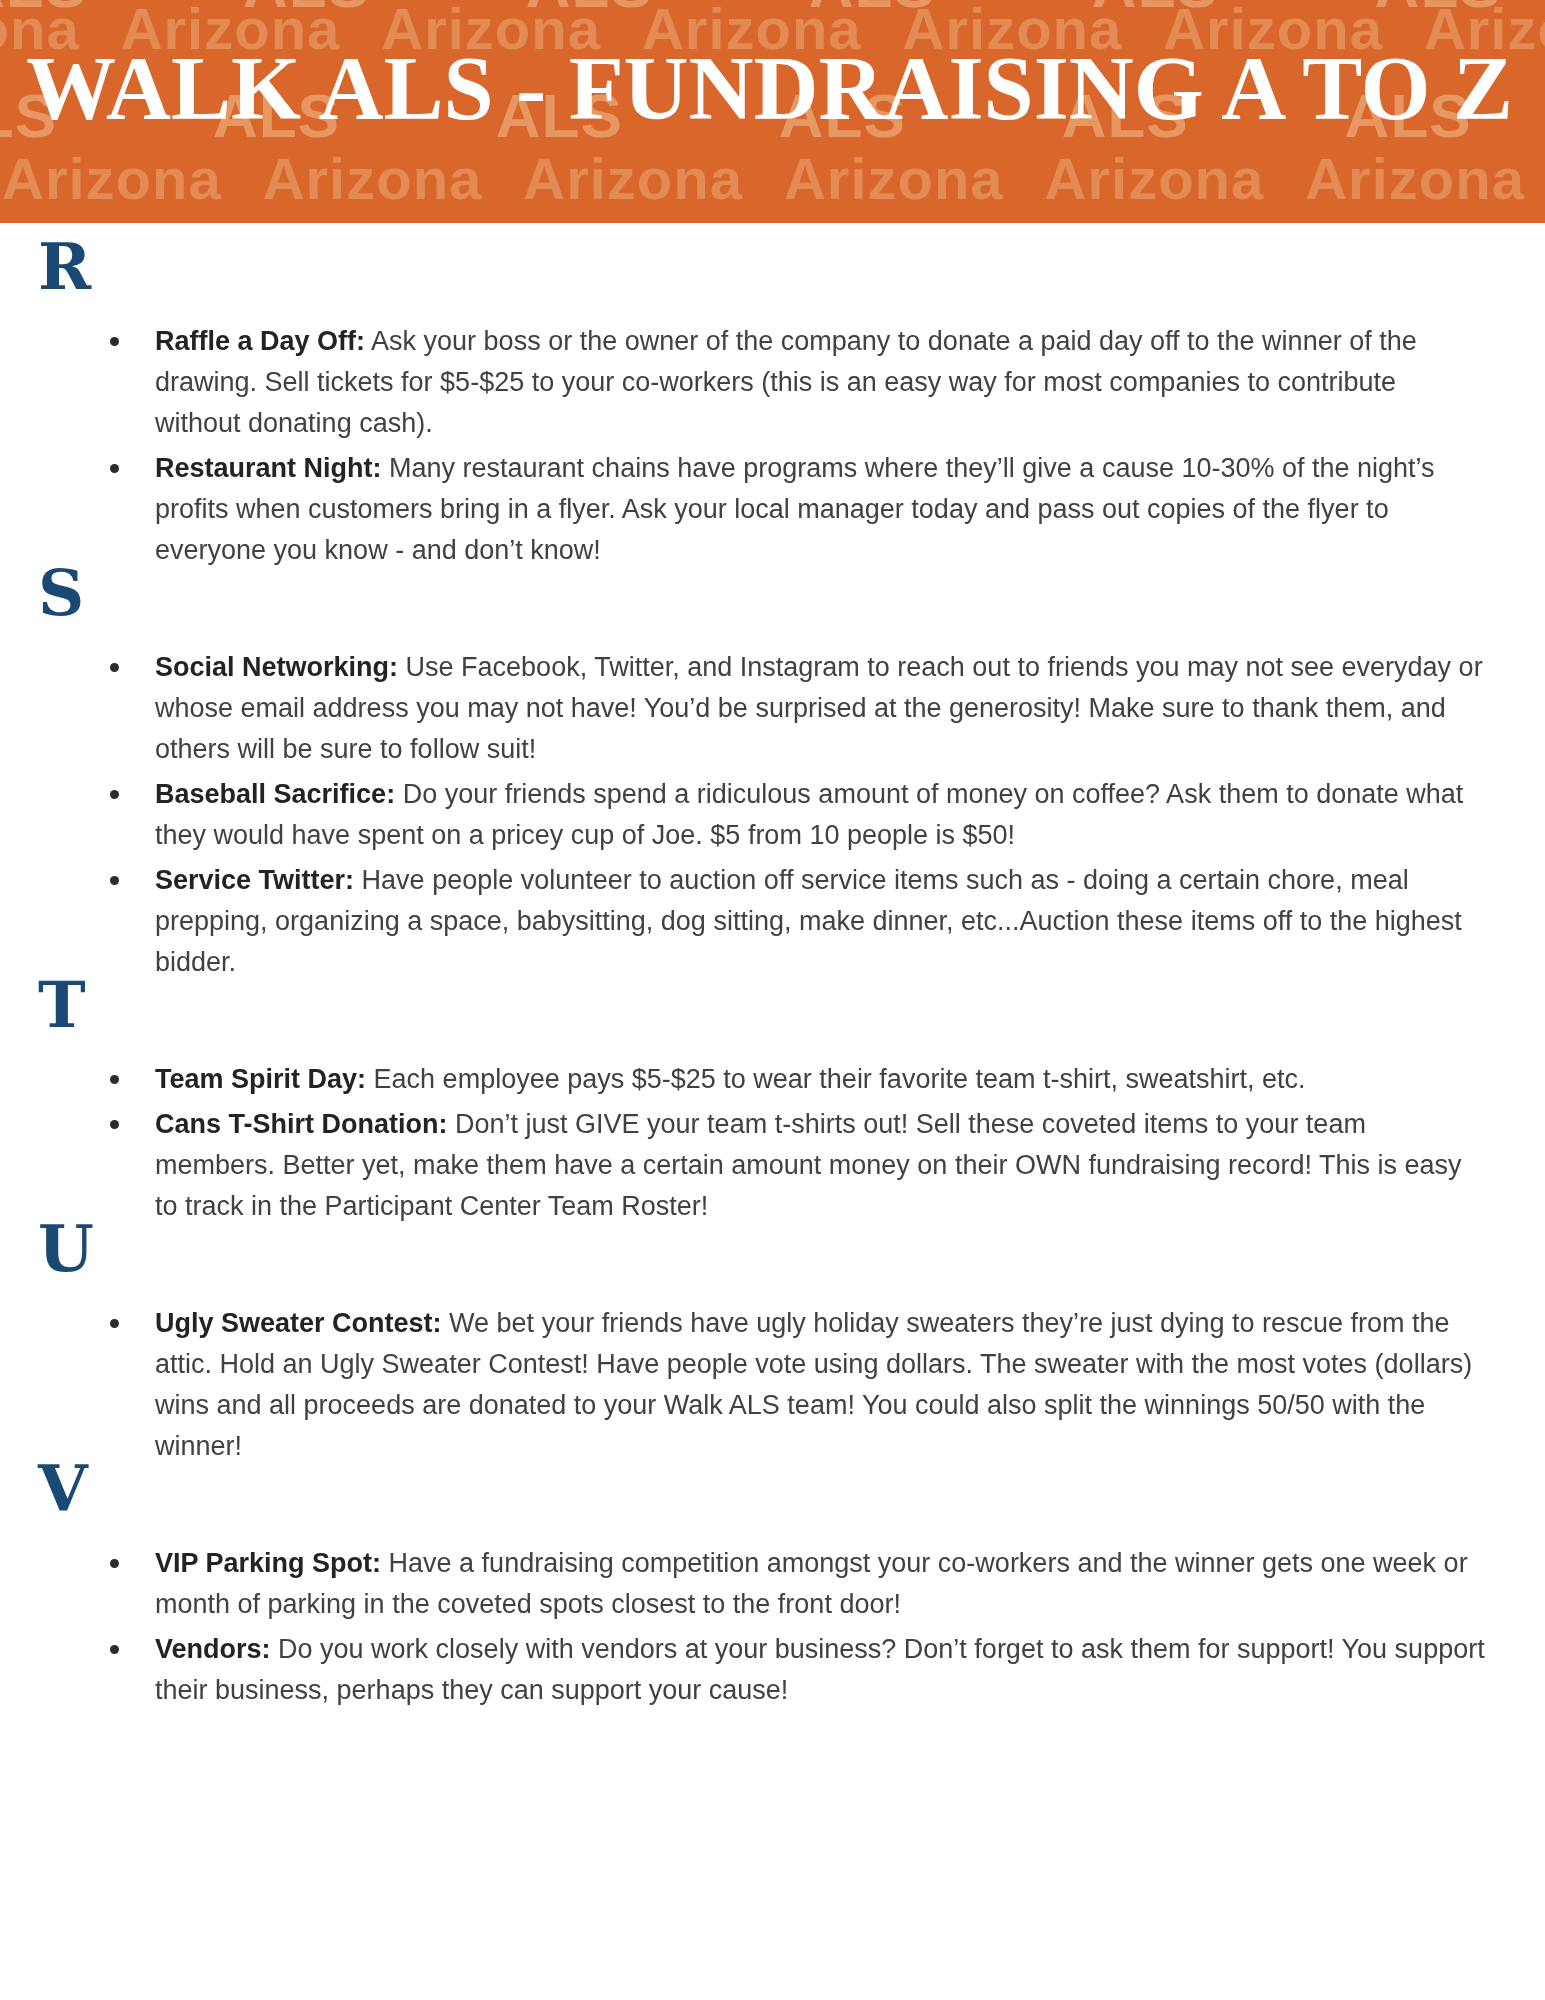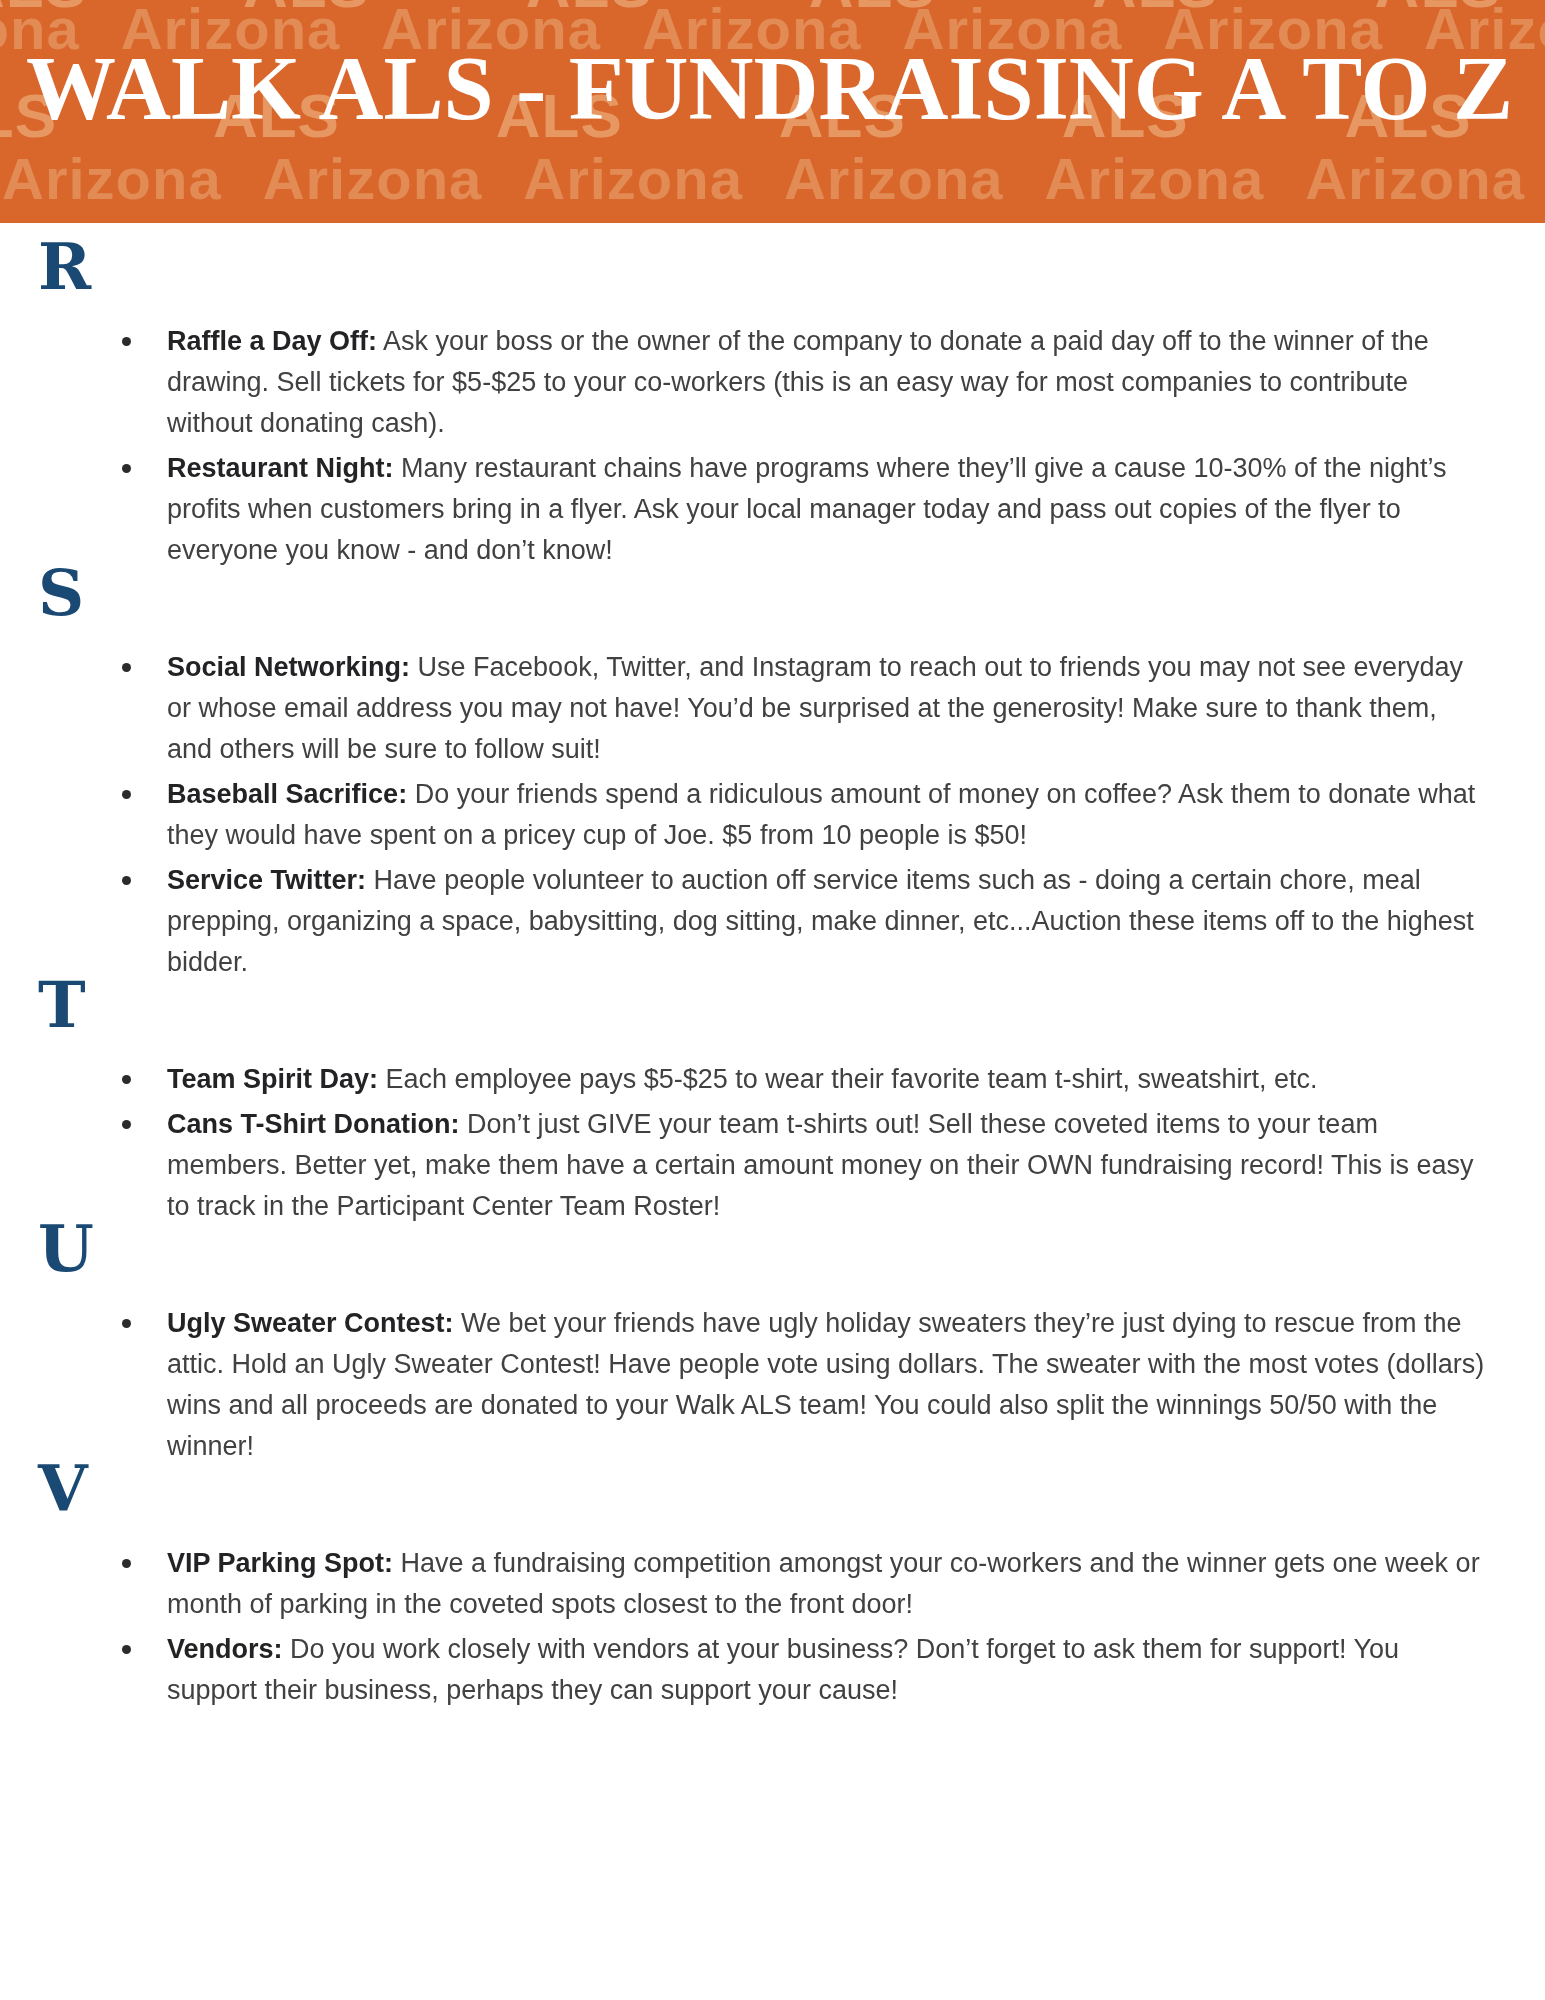--- a/index.html
+++ b/index.html
@@ -75,21 +75,21 @@
   ul.blist {
     list-style: none;
     margin: 22px 0 0 0;
     padding: 0 0 0 117px;
   }
   ul.blist li {
     position: relative;
     max-width: 1330px;
     font-size: 27px;
     line-height: 41px;
-    margin: 0 0 4px 12px;
+    margin: 0 0 4px 0;
   }
   .dot {
     position: absolute;
     left: -45px;
     top: 16px;
     width: 9px;
     height: 9px;
     border-radius: 50%;
     background: var(--bullet-dot, #2B2B2E);
   }

